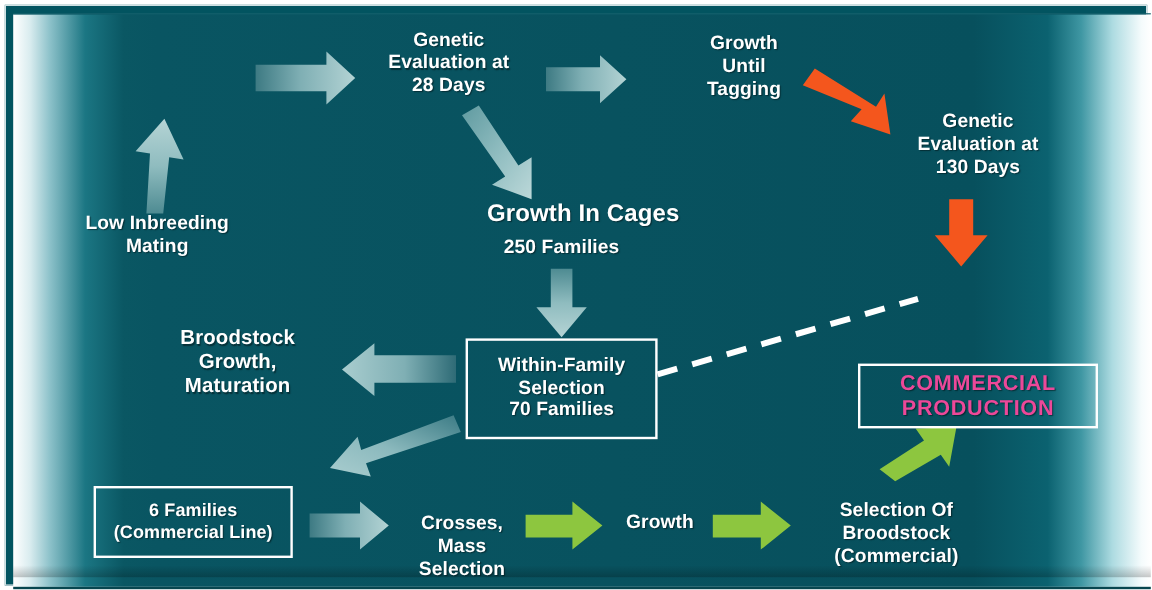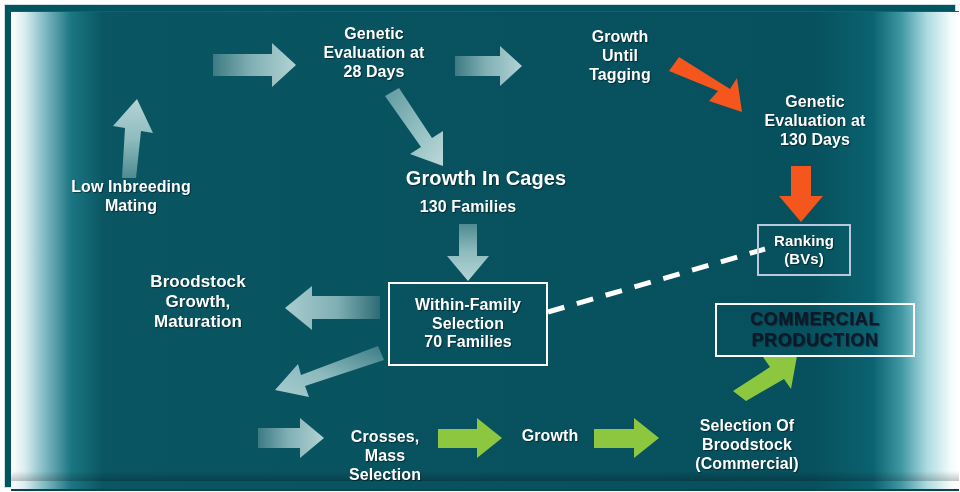--- a/index.html
+++ b/index.html
@@ -65,21 +65,21 @@
   .box{
     position:absolute;
     box-sizing:border-box;
     border:2px solid #ffffff;
     background:transparent;
     display:flex;align-items:center;justify-content:center;
   }
   .box .lbl{position:static;}
 
   .box.ranking{border:2px solid #b9c8dd;}
-  .box.commercial .lbl{color:#0f172a;letter-spacing:.6px;}
+  .box.commercial .lbl{color:#ec4899;letter-spacing:.6px;}
 
   svg.arrows{position:absolute;left:0;top:0;width:960px;height:492px;pointer-events:none;}
 </style>
 </head>
 <body>
 
 <div id="stage">
   <div id="frame">
     <div id="panel"></div>
     <div id="botshadow"></div>
@@ -187,42 +187,42 @@
   <div class="lbl" style="left:560px;top:28px;width:120px;font-size:16px;">Growth
 Until
 Tagging</div>
 
   <div class="lbl" style="left:735px;top:93px;width:160px;font-size:16px;">Genetic
 Evaluation at
 130 Days</div>
 
   <div class="lbl" style="left:396px;top:167px;width:180px;font-size:20px;">Growth In Cages</div>
 
-  <div class="lbl" style="left:388px;top:198px;width:160px;font-size:16px;">130 Families</div>
-
-  <div class="box ranking" style="left:757px;top:224px;width:94px;height:52px;">
-    <div class="lbl" style="font-size:15px;">Ranking
-(BVs)</div>
-  </div>
+  <div class="lbl" style="left:388px;top:198px;width:160px;font-size:16px;">250 Families</div>
+
 
   <div class="lbl" style="left:108px;top:272px;width:180px;font-size:17px;">Broodstock
 Growth,
 Maturation</div>
 
   <div class="box" style="left:388px;top:282px;width:160px;height:84px;">
     <div class="lbl" style="font-size:16px;">Within-Family
 Selection
 70 Families</div>
   </div>
 
   <div class="box commercial" style="left:715px;top:303px;width:200px;height:54px;">
     <div class="lbl" style="font-size:18px;">COMMERCIAL
 PRODUCTION</div>
   </div>
 
+  <div class="box" style="left:78px;top:405px;width:166px;height:60px;">
+    <div class="lbl" style="font-size:15px;">6 Families
+(Commercial Line)</div>
+  </div>
 
   <div class="lbl" style="left:330px;top:428px;width:110px;font-size:16px;">Crosses,
 Mass
 Selection</div>
 
   <div class="lbl" style="left:505px;top:427px;width:90px;font-size:16px;">Growth</div>
 
   <div class="lbl" style="left:662px;top:405px;width:170px;font-size:16px;margin-top:12px;">Selection Of
 Broodstock
 (Commercial)</div>

